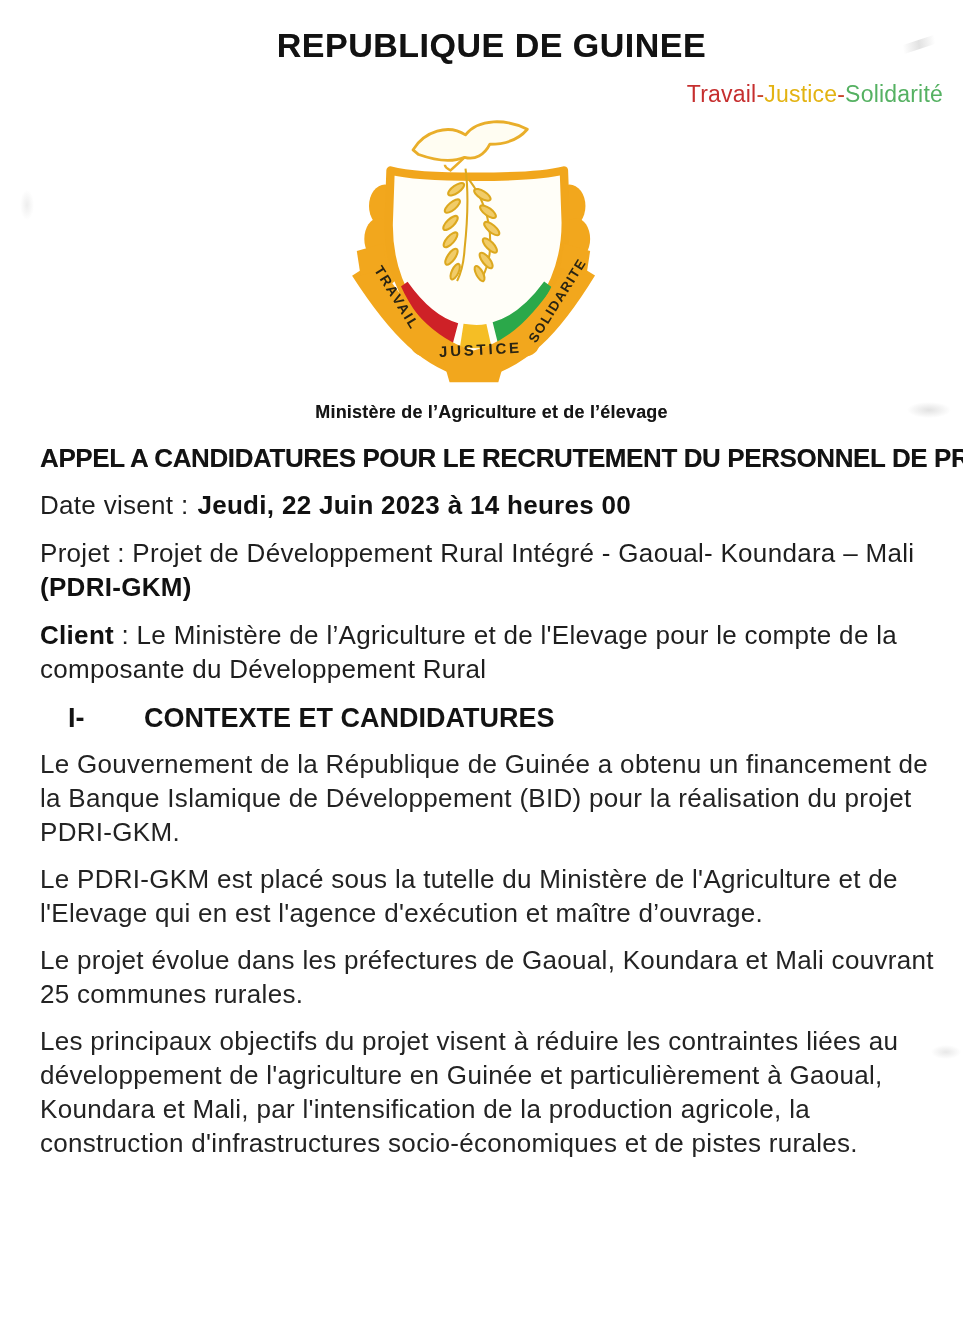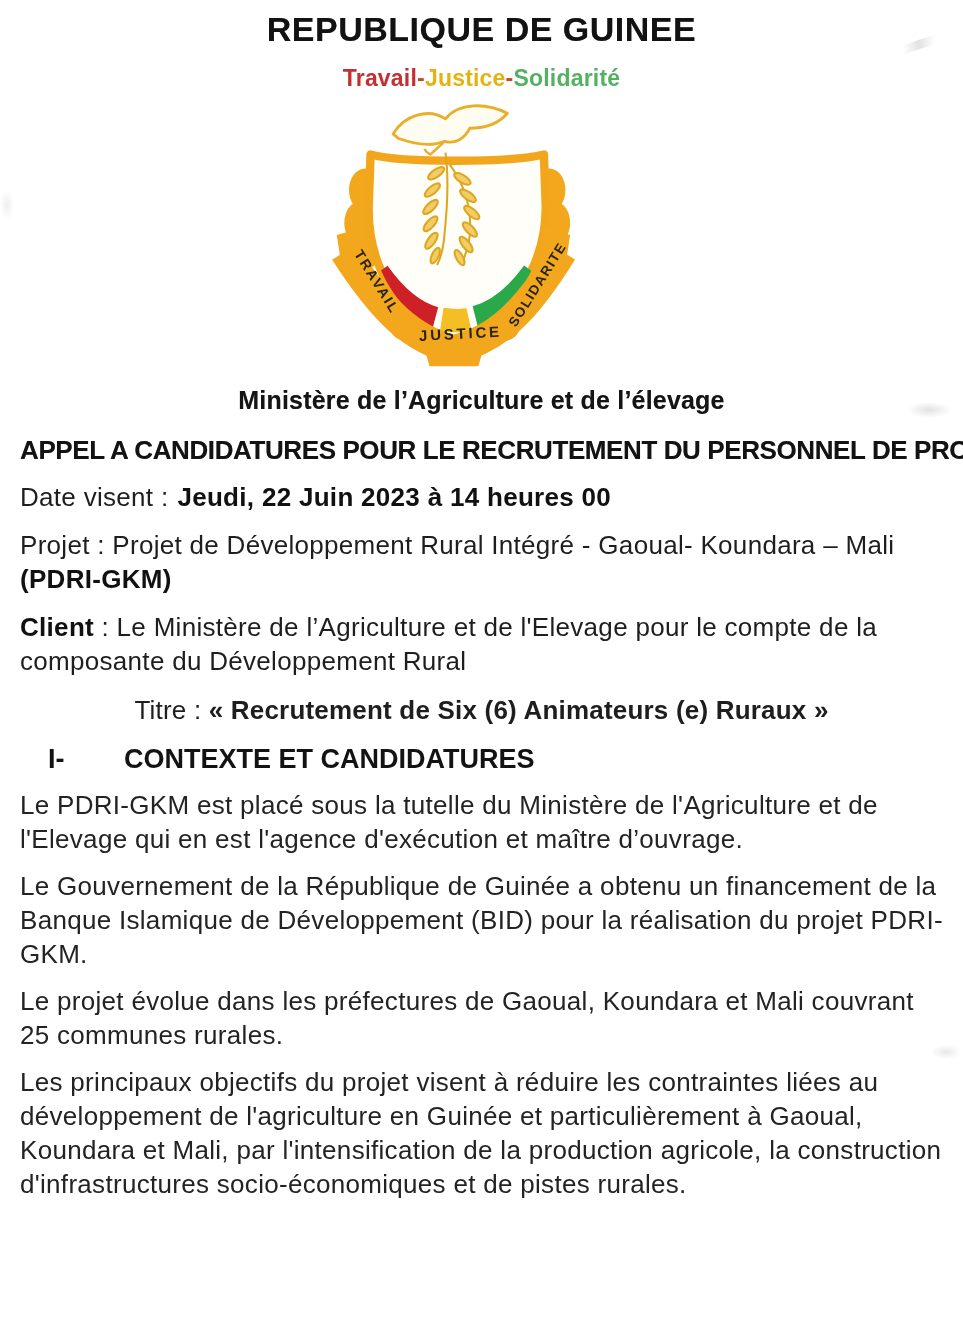--- a/index.html
+++ b/index.html
@@ -4,54 +4,54 @@
 <style>
   html, body { margin: 0; padding: 0; }
   body {
     width: 963px; height: 1333px;
     background: #ffffff;
     font-family: "Liberation Sans", sans-serif;
     color: #1e1e1e;
     overflow: hidden;
     position: relative;
   }
-  .page { padding: 0 20px; position: relative; }
+  .page { padding: 16px 20px; position: relative; margin-left: 20px; }
 
   .country-title {
     padding-top: 10px;
     text-align: center;
     font-size: 34px;
     font-weight: bold;
     letter-spacing: 0.5px;
     color: #121212;
   }
   .motto {
     margin-top: 16px;
-    text-align: center;
+    text-align: right;
     font-size: 23px;
-    font-weight: 700;
+    font-weight: 400;
     letter-spacing: 0.2px;
   }
   .motto .travail   { color: #c62f2f; }
   .motto .dash      { color: #c8452b; }
   .motto .justice   { color: #e3b312; }
   .motto .solidarite{ color: #55b162; }
 
   .emblem-wrap {
     margin-top: 10px;
     margin-left: 308px;
     width: 250px;
     height: 268px;
   }
   .emblem-svg { display: block; }
 
   .ministry {
     margin-top: 16px;
     text-align: center;
-    font-size: 25px;
+    font-size: 18px;
     font-weight: bold;
     color: #151515;
     letter-spacing: 0.2px;
   }
   .headline {
     margin-top: 20px;
     font-size: 26px;
     font-weight: bold;
     letter-spacing: -0.4px;
     color: #131313;
@@ -194,31 +194,28 @@
   <div class="line">
     <span>Projet :</span>
     <span>Projet de Développement Rural Intégré - Gaoual- Koundara – Mali</span>
     <strong>(PDRI-GKM)</strong>
   </div>
 
   <div class="line">
     <strong>Client</strong><span> : </span><span>Le Ministère de l’Agriculture et de l'Elevage pour le compte de la composante du Développement Rural</span>
   </div>
 
-  <div class="titre-line">
-    <span>Titre : </span><strong>« Recrutement de Six (6) Animateurs (e) Ruraux »</strong>
-  </div>
 
   <div class="section-line">
     <span class="sec-num">I-</span>
     <span>CONTEXTE ET CANDIDATURES</span>
   </div>
 
+  <p class="para">Le Gouvernement de la République de Guinée a obtenu un financement de la Banque Islamique de Développement (BID) pour la réalisation du projet PDRI-GKM.</p>
   <p class="para">Le PDRI-GKM est placé sous la tutelle du Ministère de l'Agriculture et de l'Elevage qui en est l'agence d'exécution et maître d’ouvrage.</p>
-  <p class="para">Le Gouvernement de la République de Guinée a obtenu un financement de la Banque Islamique de Développement (BID) pour la réalisation du projet PDRI-GKM.</p>
   <p class="para">Le projet évolue dans les préfectures de Gaoual, Koundara et Mali couvrant 25 communes rurales.</p>
   <p class="para">Les principaux objectifs du projet visent à réduire les contraintes liées au développement de l'agriculture en Guinée et particulièrement à Gaoual, Koundara et Mali, par l'intensification de la production agricole, la construction d'infrastructures socio-économiques et de pistes rurales.</p>
 
   <div class="artifact artifact-1"></div>
   <div class="artifact artifact-2"></div>
   <div class="artifact artifact-3"></div>
   <div class="artifact artifact-4"></div>
 
 </div>
 

